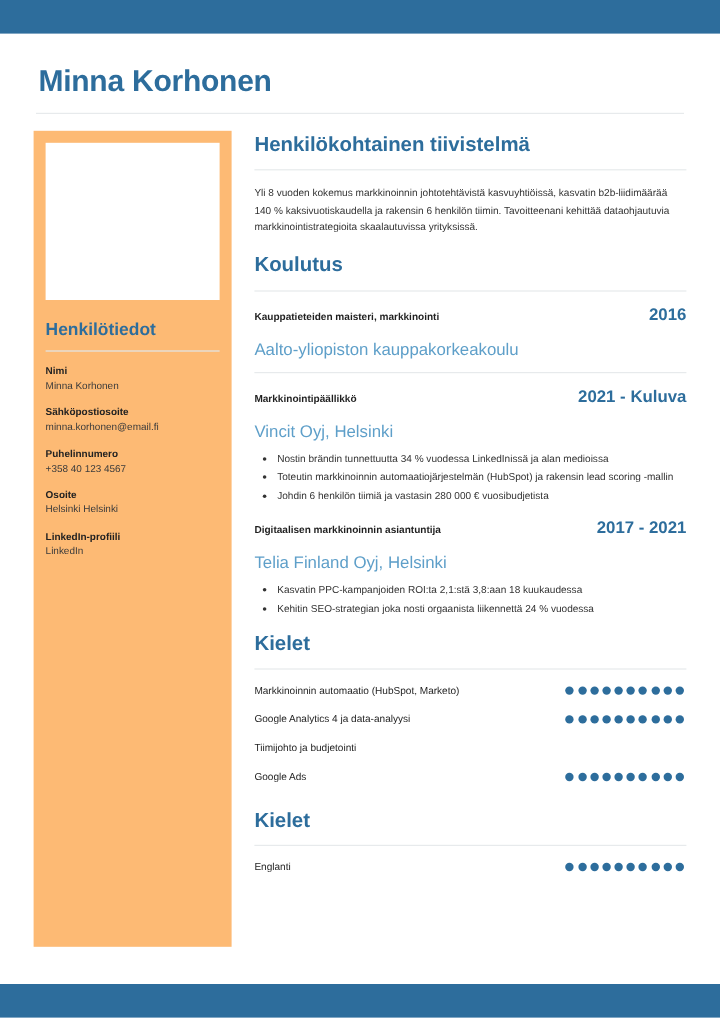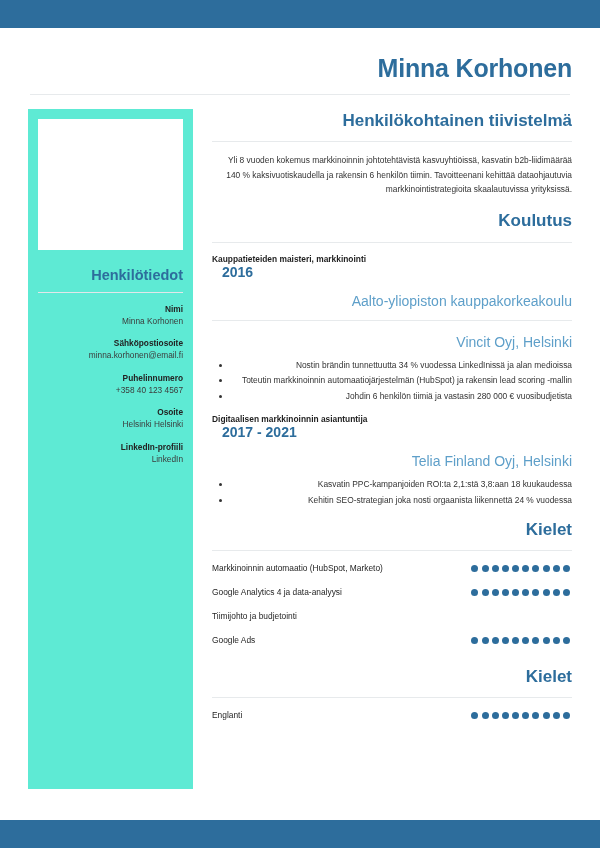--- a/index.html
+++ b/index.html
@@ -12,21 +12,20 @@
     background: #ffffff;
     font-family: "Liberation Sans", sans-serif;
     color: #2b2b2b;
     overflow: hidden;
   }
   .page {
     position: relative;
     width: 600px;
     height: 848px;
     background: #ffffff;
-    text-align: right;
   }
   .topbar {
     position: absolute;
     top: 0; left: 0;
     width: 600px;
     height: 28px;
     background: #2d6d9c;
   }
   .bottombar {
     position: absolute;
@@ -59,21 +58,21 @@
   }
   .columns {
     display: flex;
     align-items: flex-start;
     margin-top: 14px;
   }
   
   .sidebar {
     width: 165px;
     flex: 0 0 165px;
-    background: #5eead4;
+    background: #fdba74;
     box-sizing: border-box;
     padding: 10px 10px 30px 10px;
     min-height: 680px;
   }
   .photo-box {
     width: 145px;
     height: 131px;
     background: #ffffff;
     box-sizing: border-box;
   }
@@ -127,21 +126,20 @@
     font-size: 8.4px;
     line-height: 1.72;
     color: #333333;
     margin-bottom: 14px;
   }
   .entry { margin-bottom: 11px; }
   .entry-row {
     display: flex;
     justify-content: space-between;
     align-items: baseline;
-    flex-direction: column;
   }
   .entry-title {
     font-size: 8.4px;
     font-weight: bold;
     color: #1f1f1f;
   }
   .entry-date {
     font-size: 14px;
     font-weight: bold;
     color: #2d6d9c;
@@ -247,20 +245,24 @@
                 </div>
                 <div class="entry-sub">Aalto-yliopiston kauppakorkeakoulu</div>
               </div>
             </div>
         </div>
 
         <div class="section">
           <div class="sec-rule"></div>
           <div id="experience-list">
               <div class="entry">
+                <div class="entry-row">
+                  <div class="entry-title">Markkinointipäällikkö</div>
+                  <div class="entry-date">2021 - Kuluva</div>
+                </div>
                 <div class="entry-sub">Vincit Oyj, Helsinki</div>
                 <ul class="bullets">
                   <li>Nostin brändin tunnettuutta 34 % vuodessa LinkedInissä ja alan medioissa</li>
                   <li>Toteutin markkinoinnin automaatiojärjestelmän (HubSpot) ja rakensin lead scoring -mallin</li>
                   <li>Johdin 6 henkilön tiimiä ja vastasin 280 000 € vuosibudjetista</li>
                 </ul>
               </div>
               <div class="entry">
                 <div class="entry-row">
                   <div class="entry-title">Digitaalisen markkinoinnin asiantuntija</div>

